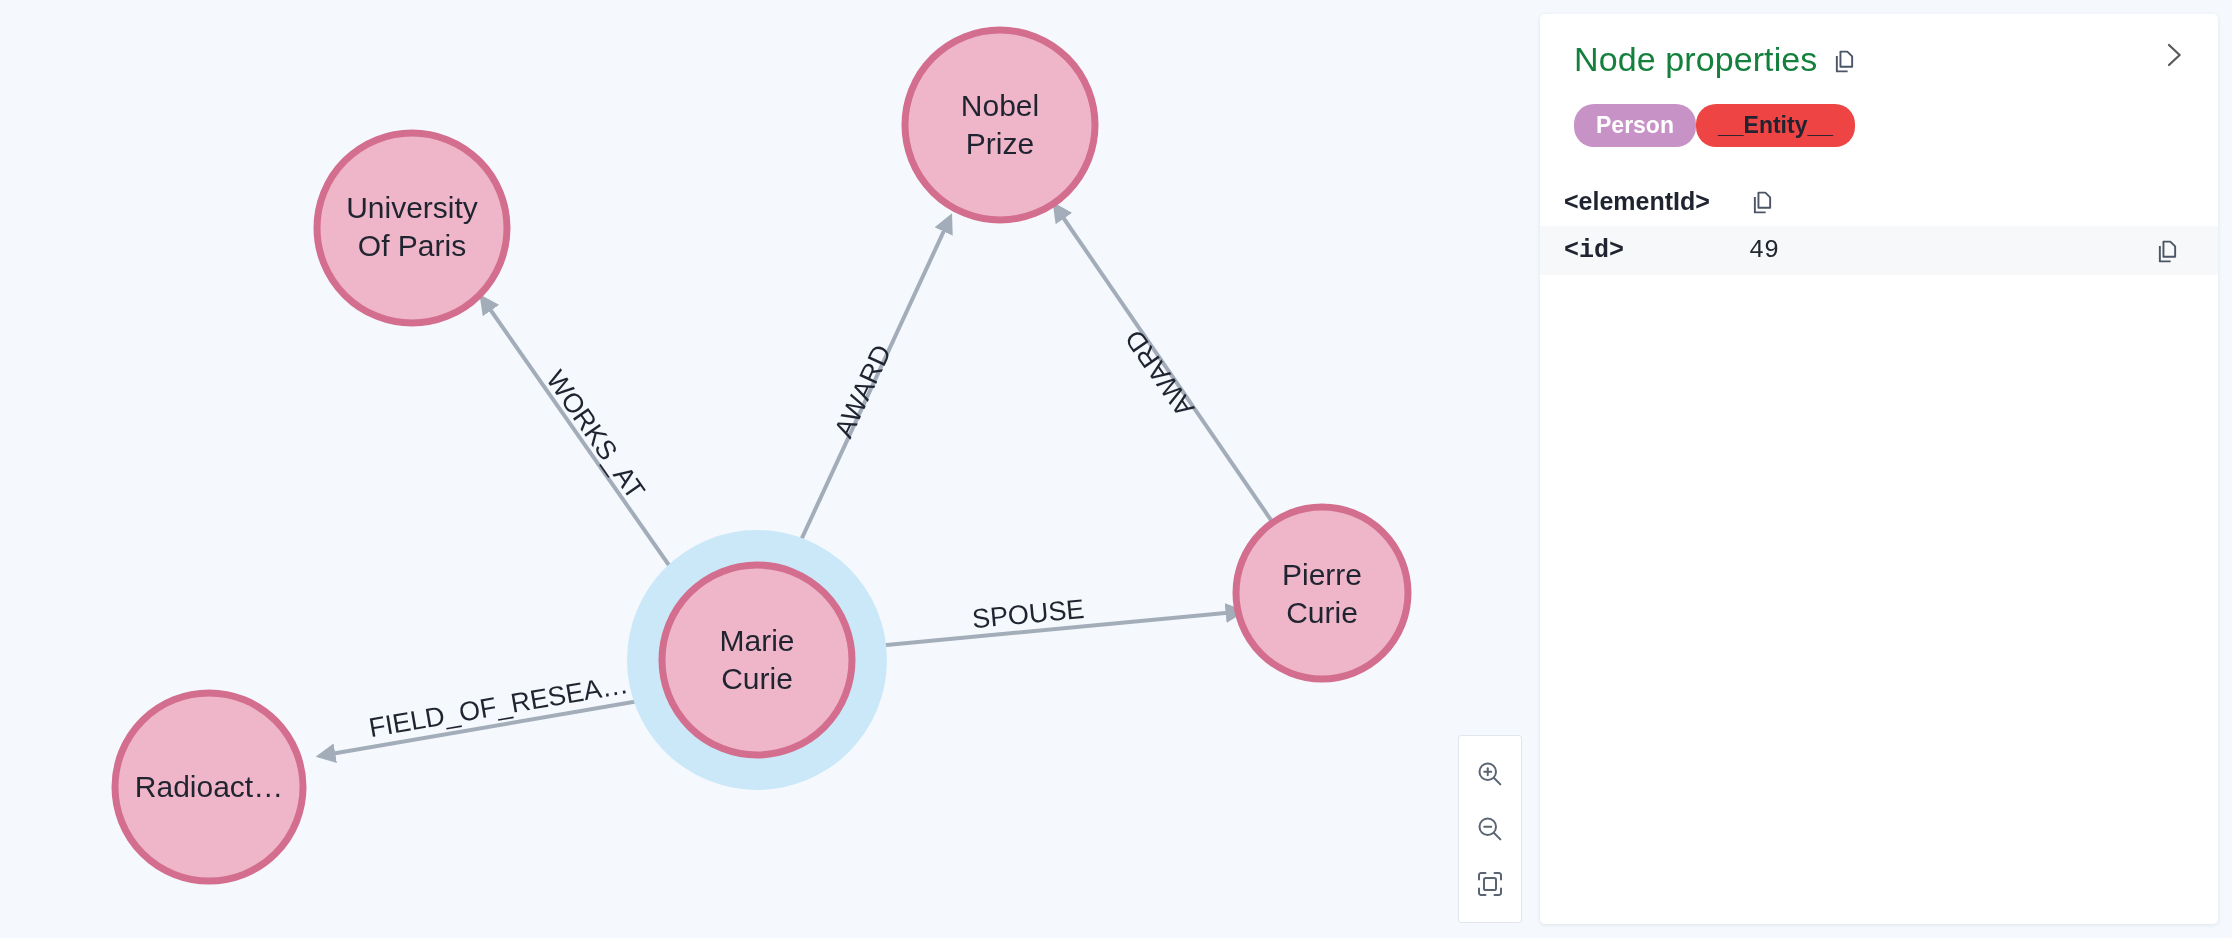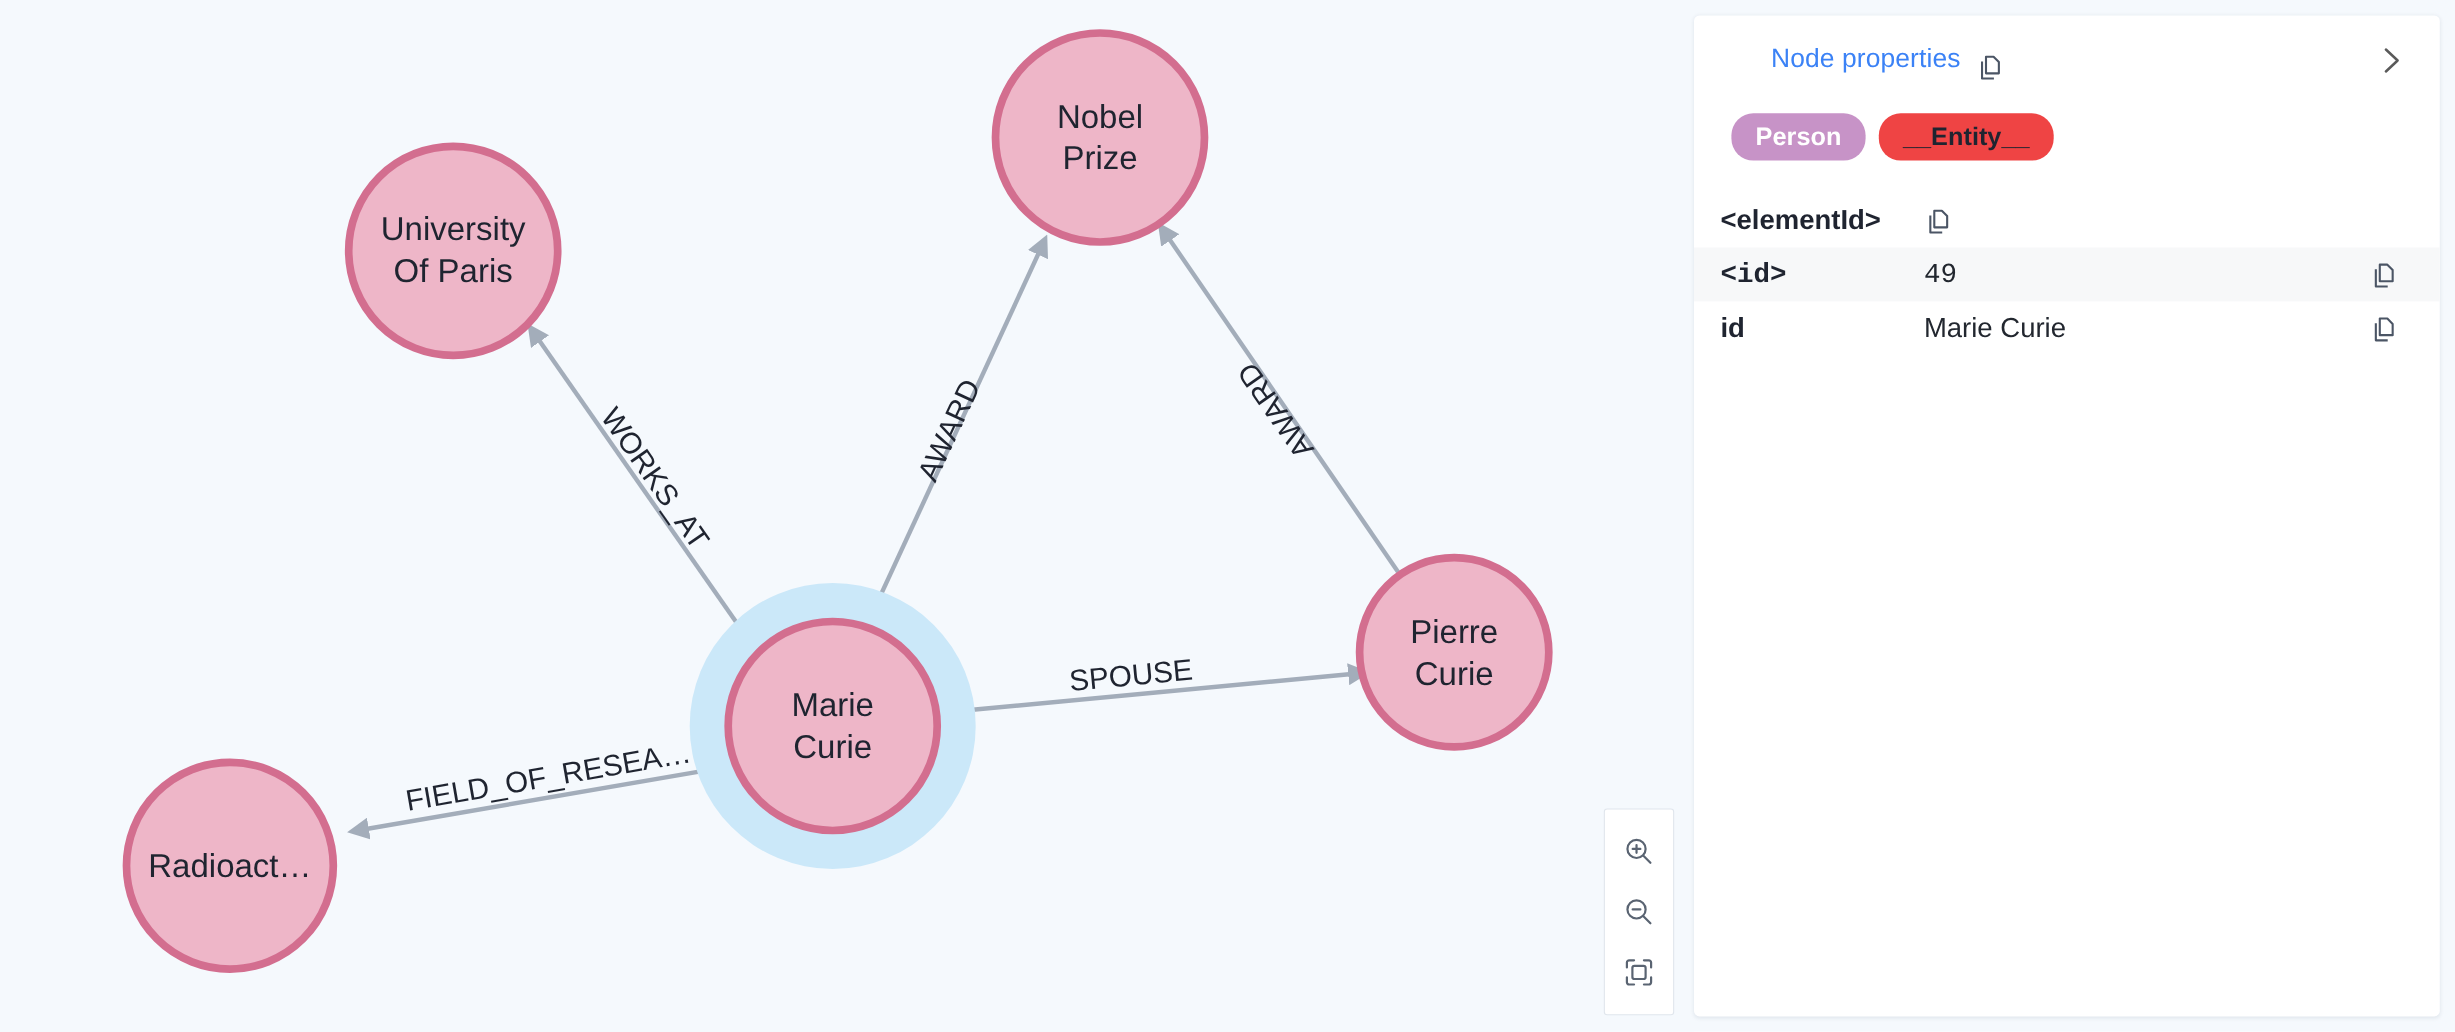--- a/index.html
+++ b/index.html
@@ -108,26 +108,25 @@
     overflow: hidden;
   }
 
   #panel-header {
     position: relative;
     padding: 28px 34px 0 34px;
     display: flex;
     align-items: flex-start;
   }
   #panel-title {
-    font-size: 24px;
-    color: #3b82f6;
+    font-size: 34px;
+    color: #15803d;
     font-weight: 400;
     letter-spacing: 0.1px;
     line-height: 1;
-    margin-left: 36px;
   }
   #panel-title-copy {
     margin-left: 14px;
     margin-top: 6px;
     cursor: pointer;
     display: inline-flex;
   }
   #panel-collapse {
     position: absolute;
     right: 22px;
@@ -135,21 +134,21 @@
     width: 46px;
     height: 46px;
     display: flex;
     align-items: center;
     justify-content: center;
     cursor: pointer;
   }
 
   #label-chips {
     display: flex;
-    gap: 12px;
+    gap: 0;
     padding: 28px 34px 0 34px;
     align-items: center;
   }
   .chip {
     border-radius: 20px;
     padding: 7px 22px;
     font-size: 23px;
     font-weight: bold;
     line-height: 1.25;
     white-space: nowrap;
@@ -331,27 +330,17 @@
         <div class="prop-key">&lt;id&gt;</div>
         <div class="prop-val">49</div>
         <span class="prop-copy">
           <svg class="copy-ic" width="27" height="27" viewBox="0 0 24 24" fill="none" stroke="#4b5565" stroke-width="1.7" stroke-linejoin="round">
             <path d="M8.4 3.2 h6.1 l4.3 4.3 v9.1 h-10.4 z"></path>
             <path d="M5.2 7.0 v13.8 h9.6"></path>
           </svg>
         </span>
       </div>
 
-      <div class="prop-row">
-        <div class="prop-key">id</div>
-        <div class="prop-val">Marie Curie</div>
-        <span class="prop-copy">
-          <svg class="copy-ic" width="27" height="27" viewBox="0 0 24 24" fill="none" stroke="#4b5565" stroke-width="1.7" stroke-linejoin="round">
-            <path d="M8.4 3.2 h6.1 l4.3 4.3 v9.1 h-10.4 z"></path>
-            <path d="M5.2 7.0 v13.8 h9.6"></path>
-          </svg>
-        </span>
-      </div>
 
     </div>
   </div>
 
 </div>
 
 </body></html>

